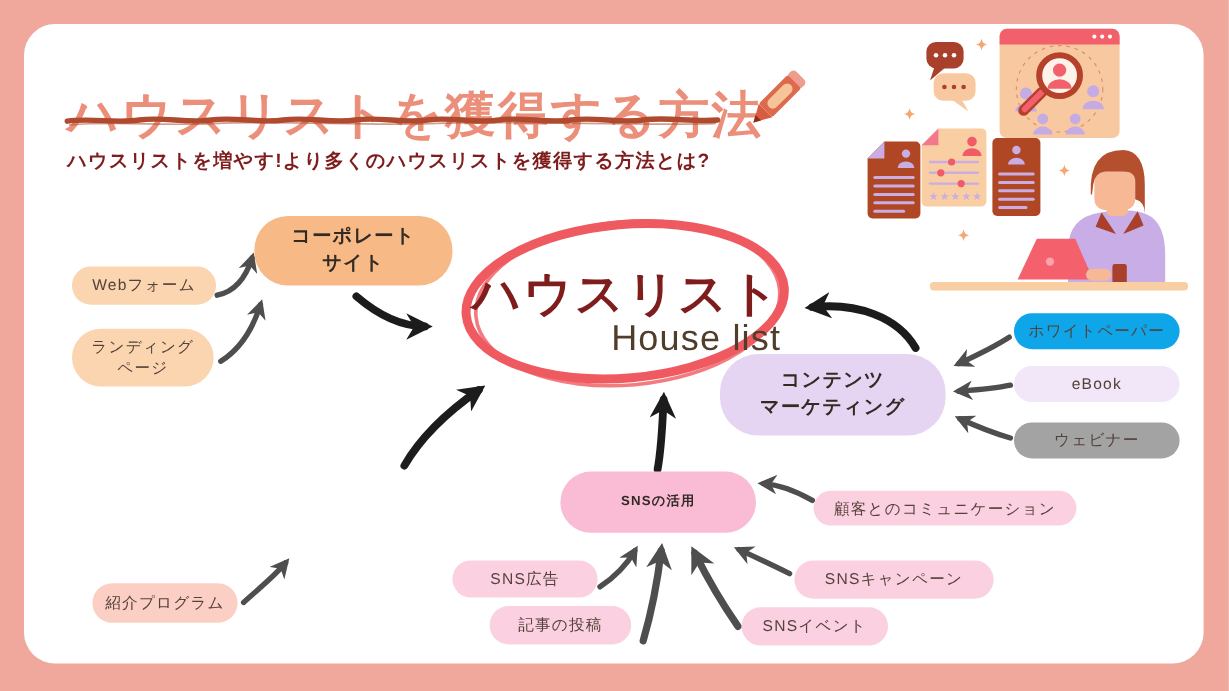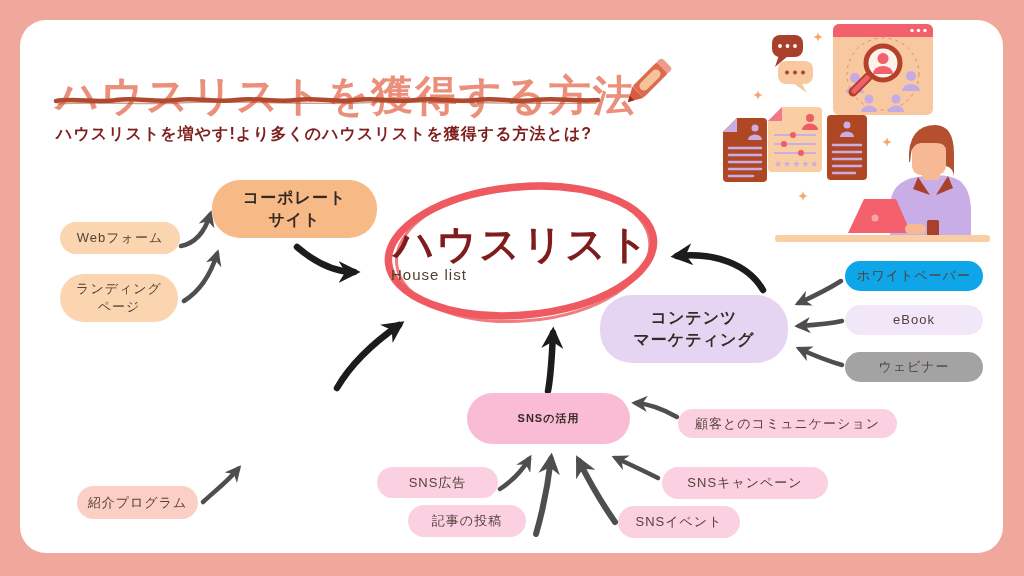--- a/index.html
+++ b/index.html
@@ -25,21 +25,21 @@
   #n-article-post{left:408px;top:505px;width:118px;height:32px;background:#FBD1E2;}
   #n-sns-event{left:618px;top:506px;width:122px;height:32px;background:#FBD1E2;}
   #n-sns-campaign{left:662px;top:467px;width:166px;height:32px;background:#FBD1E2;}
   #n-customer-comm{left:678px;top:409px;width:219px;height:29px;background:#FBD1E2;}
   #n-content{left:600px;top:295px;width:188px;height:68px;background:#E6D5F2;border-radius:32px;}
   #n-whitepaper{left:845px;top:261px;width:138px;height:30px;background:#0ea5e9;}
   #n-ebook{left:845px;top:305px;width:138px;height:30px;background:#F2E6F9;}
   #n-webinar{left:845px;top:352px;width:138px;height:30px;background:#a3a3a3;}
   .center-title{left:391px;top:217px;width:260px;text-align:right;font-size:40px;font-weight:800;
                 color:#7f1d1d;letter-spacing:2px;}
-  .center-sub{left:391px;top:266px;width:260px;text-align:left;font-size:15px;font-weight:400;
+  .center-sub{left:391px;top:266px;width:260px;text-align:right;font-size:30px;font-weight:400;
               color:#503E2C;letter-spacing:1px;}
 </style>
 </head>
 <body>
 
 <div class="frame">
   <div class="canvas"></div>
 
   <h1 class="abs title">ハウスリストを獲得する方法</h1>
   <p class="abs subtitle">ハウスリストを増やす!より多くのハウスリストを獲得する方法とは?</p>

